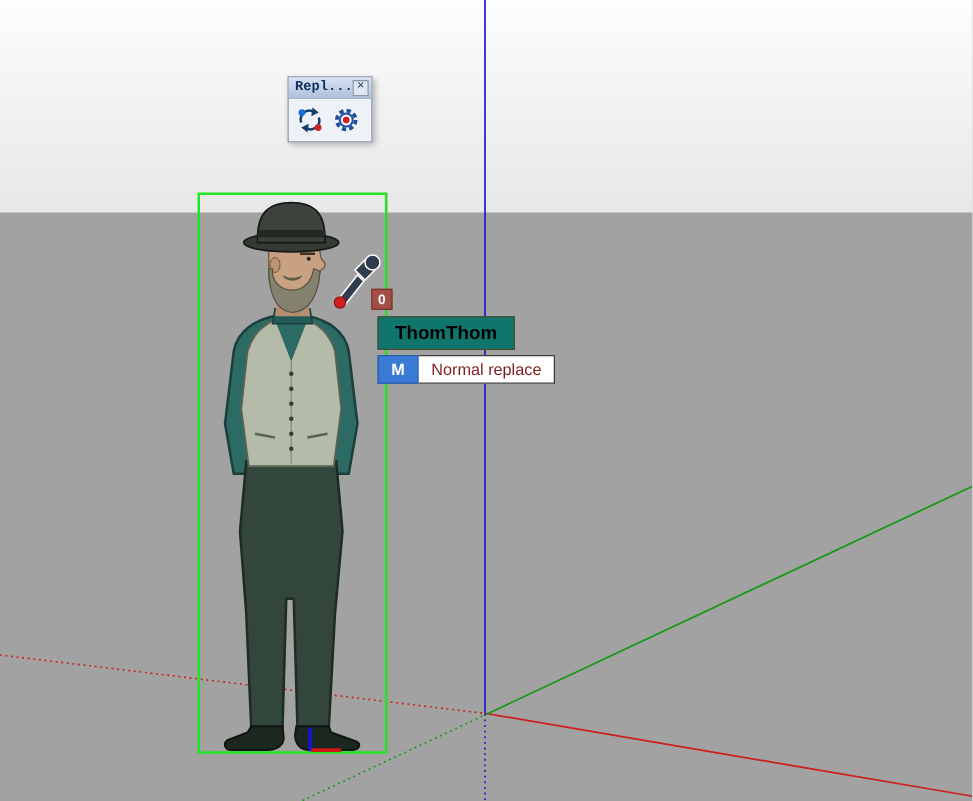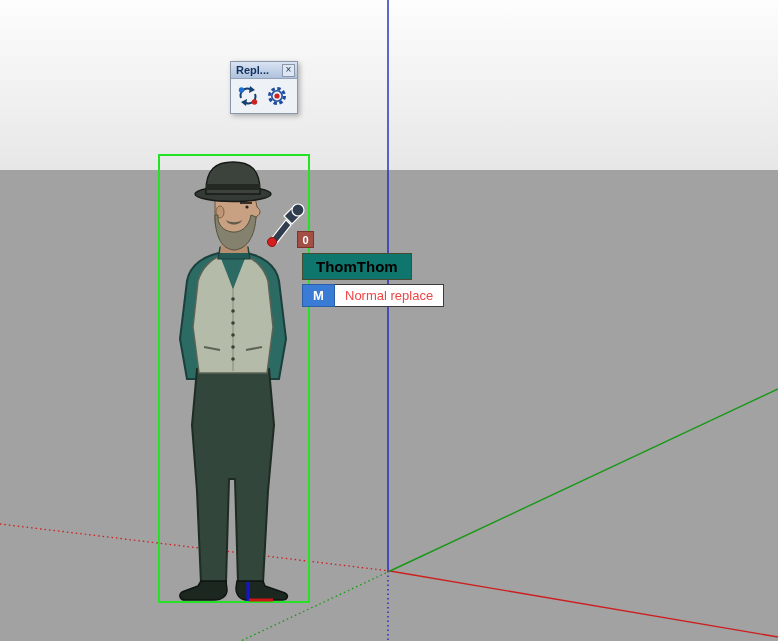--- a/index.html
+++ b/index.html
@@ -18,21 +18,21 @@
 
   svg.figure { position:absolute; left:160px; top:157px; z-index:3; }
   svg.comp-axes { position:absolute; left:240px; top:580px; z-index:5; }
 
   
   .toolbar { position:absolute; left:230px; top:61px; width:68px; z-index:10;
              border:1px solid #8a97a8; background:#eef1f5;
              box-shadow:2px 2px 5px rgba(0,0,0,.28); }
   .toolbar-titlebar { height:17px; display:flex; align-items:center; justify-content:space-between;
              padding:0 2px 0 5px; background:linear-gradient(#d9e3f3,#aec1dc);
-             border-bottom:1px solid #93a3ba; cursor:default; }
+             border-bottom:1px solid #93a3ba; cursor:default;font-family:Liberation Mono, monospace; }
   .toolbar-title { font-size:11px; font-weight:bold; color:#10315f; white-space:nowrap; }
   .toolbar-close { width:13px; height:13px; display:flex; align-items:center; justify-content:center;
              font-size:10px; line-height:1; color:#22344e; background:#dde6f2;
              border:1px solid #8a97a8; cursor:pointer; }
   .toolbar-body { display:flex; gap:2px; padding:4px 3px; }
   .tool-btn { width:27px; height:26px; display:flex; align-items:center; justify-content:center;
              background:transparent; border:1px solid transparent; cursor:pointer; }
 
   
   .overlay { position:absolute; left:0; top:0; z-index:11; }
@@ -41,21 +41,21 @@
              background:#a34f46; border:1px solid #7b352d; color:#fff;
              font-size:11px; font-weight:bold; display:flex; align-items:center; justify-content:center; }
   .tooltip { position:absolute; left:302px; top:253px; background:#0f766e;
              border:1px solid #4a4a30; padding:4px 13px; font-size:15px; font-weight:bold;
              color:#000; white-space:nowrap; }
   .modifier-row { position:absolute; left:302px; top:284px; display:flex; }
   .mod-key { width:33px; height:23px; background:#3a7bd5; border:1px solid #2a5fa8;
              color:#fff; font-size:13px; font-weight:bold;
              display:flex; align-items:center; justify-content:center; }
   .mod-action { height:23px; background:#ffffff; border:1px solid #3c3c3c; border-left:none;
-             color:#ef4444; font-size:13px; padding:0 10px;
+             color:#7f1d1d; font-size:13px; padding:0 10px;
              display:flex; align-items:center; white-space:nowrap; }
 </style>
 </head>
 <body>
 
 <div class="stage">
 
   <div class="sky"></div>
   <div class="ground"></div>
 

